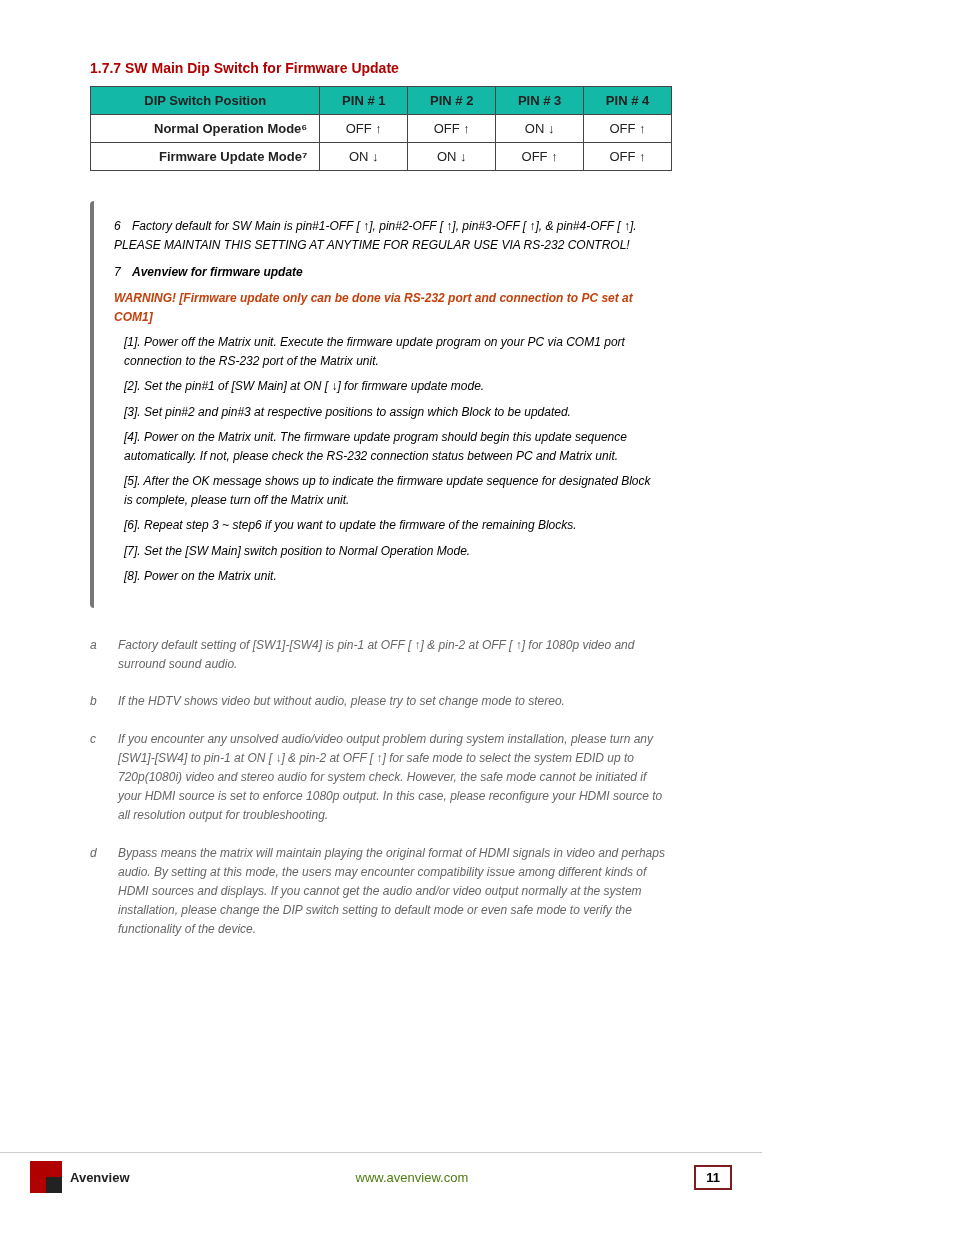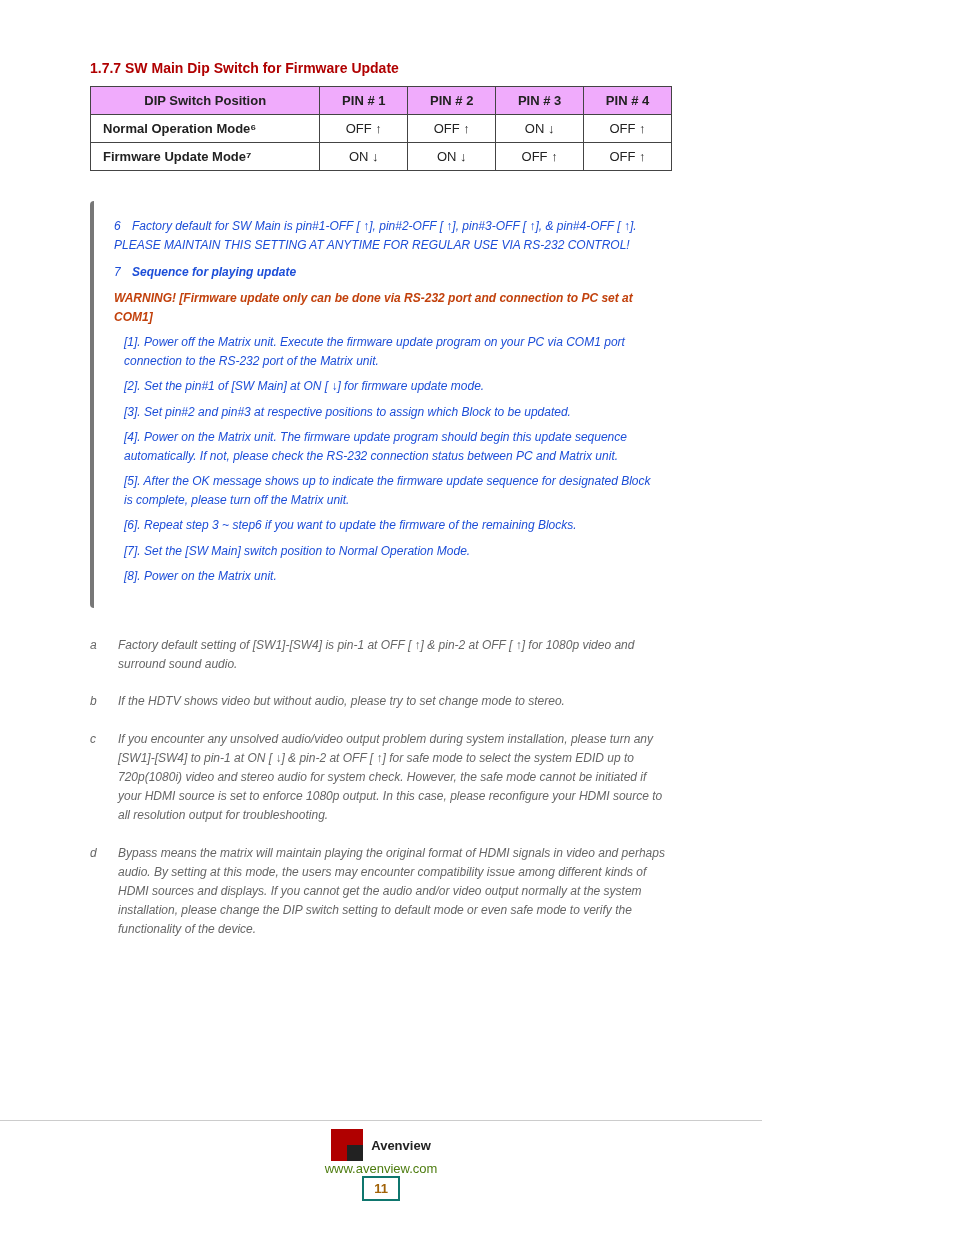--- a/index.html
+++ b/index.html
@@ -33,45 +33,45 @@
       border-collapse: collapse;
       margin-bottom: 30px;
     }
     .dip-table th, .dip-table td {
       border: 1px solid #444;
       padding: 6px 12px;
       text-align: center;
       font-size: 13px;
     }
     .dip-table th {
-      background: #f0abfc;
+      background: #14b8a6;
       font-weight: bold;
     }
     .dip-table td:first-child {
-      text-align: left;
+      text-align: right;
       font-weight: bold;
     }
     .dip-table tr:first-child th {
       font-weight: bold;
     }
 
     
     .note-box {
       border-left: 4px solid #777;
       border-radius: 4px;
       background: #fff;
       padding: 16px 20px;
       margin-bottom: 28px;
       color: #555;
       font-size: 12px;
       line-height: 1.6;
     }
     .note-box p {
       margin-bottom: 6px;
-      color: #1d4ed8;
+      color: #000000;
       font-style: italic;
     }
     .note-box p.note-num {
       font-style: italic;
       margin-bottom: 4px;
     }
     .note-box p.warning {
       font-weight: bold;
       font-style: italic;
       color: #c2410c;
@@ -104,24 +104,23 @@
 
     
     .footer {
       position: absolute;
       bottom: 30px;
       left: 0;
       right: 0;
       display: flex;
       align-items: center;
       justify-content: space-between;
-      padding: 4px 30px;
+      padding: 12px 30px;
       border-top: 1px solid #ccc;
       padding-top: 8px;
-      flex-direction: column;
     }
     .footer-logo {
       display: flex;
       align-items: center;
       gap: 8px;
     }
     .footer-logo-icon {
       width: 32px;
       height: 32px;
       background: #b00000;
@@ -139,22 +138,22 @@
       color: #222;
       font-weight: bold;
     }
     .footer-url {
       font-size: 13px;
       color: #4d7c0f;
     }
     .footer-page {
       font-size: 13px;
       font-weight: bold;
-      color: #a16207;
-      border: 2px solid #0f766e;
+      color: #000000;
+      border: 2px solid #7f1d1d;
       padding: 3px 10px;
     }
   </style>
 </head>
 <body>
 
 <div class="page">
 
   <h2 class="section-title">1.7.7 SW Main Dip Switch for Firmware Update</h2>
 
@@ -186,21 +185,21 @@
       </tbody>
   </table>
 
   <div class="note-box">
     <p class="note-num">
       <span style="margin-right:8px; font-style:italic;">6</span>
       <span>Factory default for SW Main is pin#1-OFF [ ↑], pin#2-OFF [ ↑], pin#3-OFF [ ↑], &amp; pin#4-OFF [ ↑]. PLEASE MAINTAIN THIS SETTING AT ANYTIME FOR REGULAR USE VIA RS-232 CONTROL!</span>
     </p>
     <p class="note-num" style="margin-top:8px;">
       <span style="margin-right:8px;">7</span>
-      <strong>Sequence for playing update</strong>
+      <strong>Avenview for firmware update</strong>
     </p>
     <p class="warning" style="margin-top:6px;">WARNING! [Firmware update only can be done via RS-232 port and connection to PC set at COM1]</p>
     <div id="steps-container">
         <p class="step" style="">[1].   Power off the Matrix unit. Execute the firmware update program on your PC via COM1 port connection to the RS-232 port of the Matrix unit.</p>
         <p class="step" style="margin-top: 4px;">[2].   Set the pin#1 of [SW Main] at ON [ ↓] for firmware update mode.</p>
         <p class="step" style="margin-top: 4px;">[3].   Set pin#2 and pin#3 at respective positions to assign which Block to be updated.</p>
         <p class="step" style="margin-top: 4px;">[4].   Power on the Matrix unit. The firmware update program should begin this update sequence automatically. If not, please check the RS-232 connection status between PC and Matrix unit.</p>
         <p class="step" style="margin-top: 4px;">[5].   After the OK message shows up to indicate the firmware update sequence for designated Block is complete, please turn off the Matrix unit.</p>
         <p class="step" style="margin-top: 4px;">[6].   Repeat step 3 ~ step6 if you want to update the firmware of the remaining Blocks.</p>
         <p class="step" style="">[7].   Set the [SW Main] switch position to Normal Operation Mode.</p>

